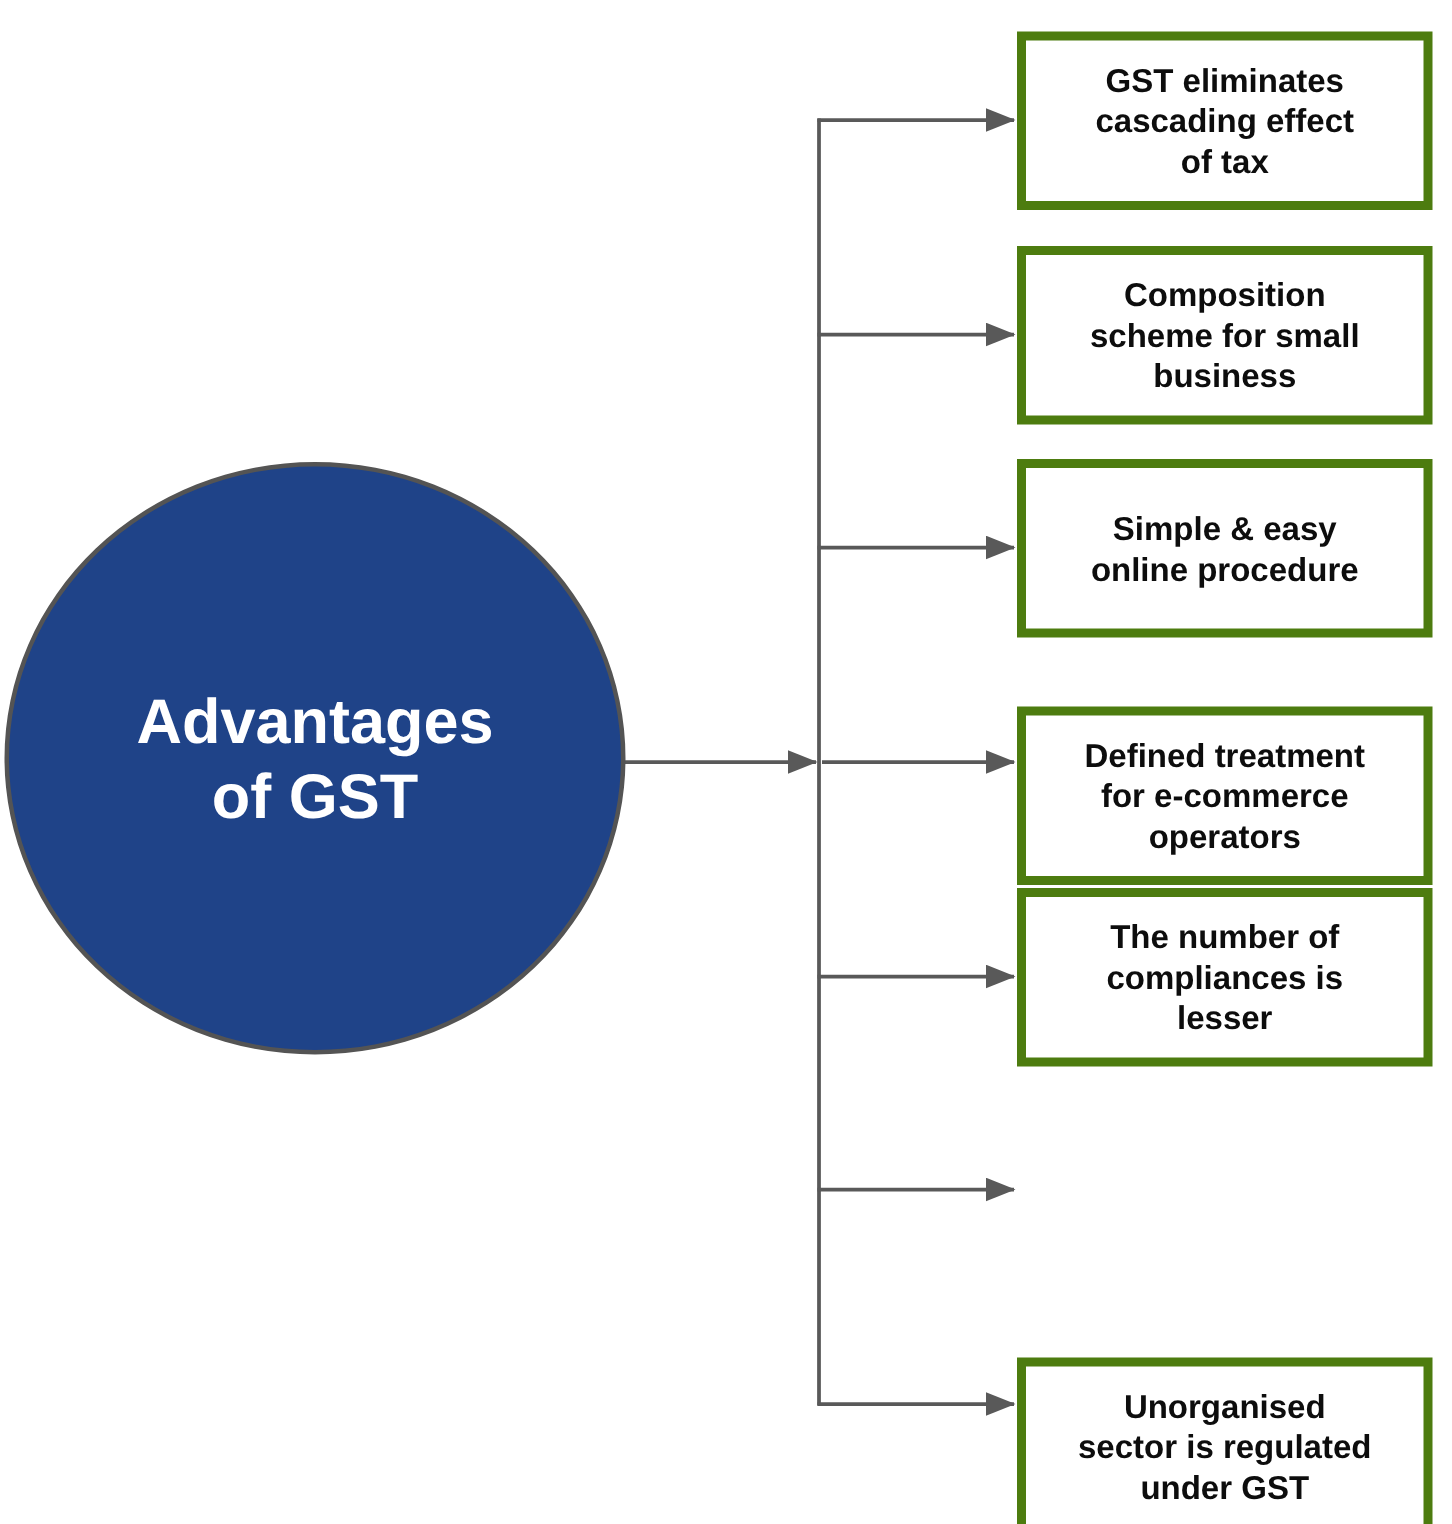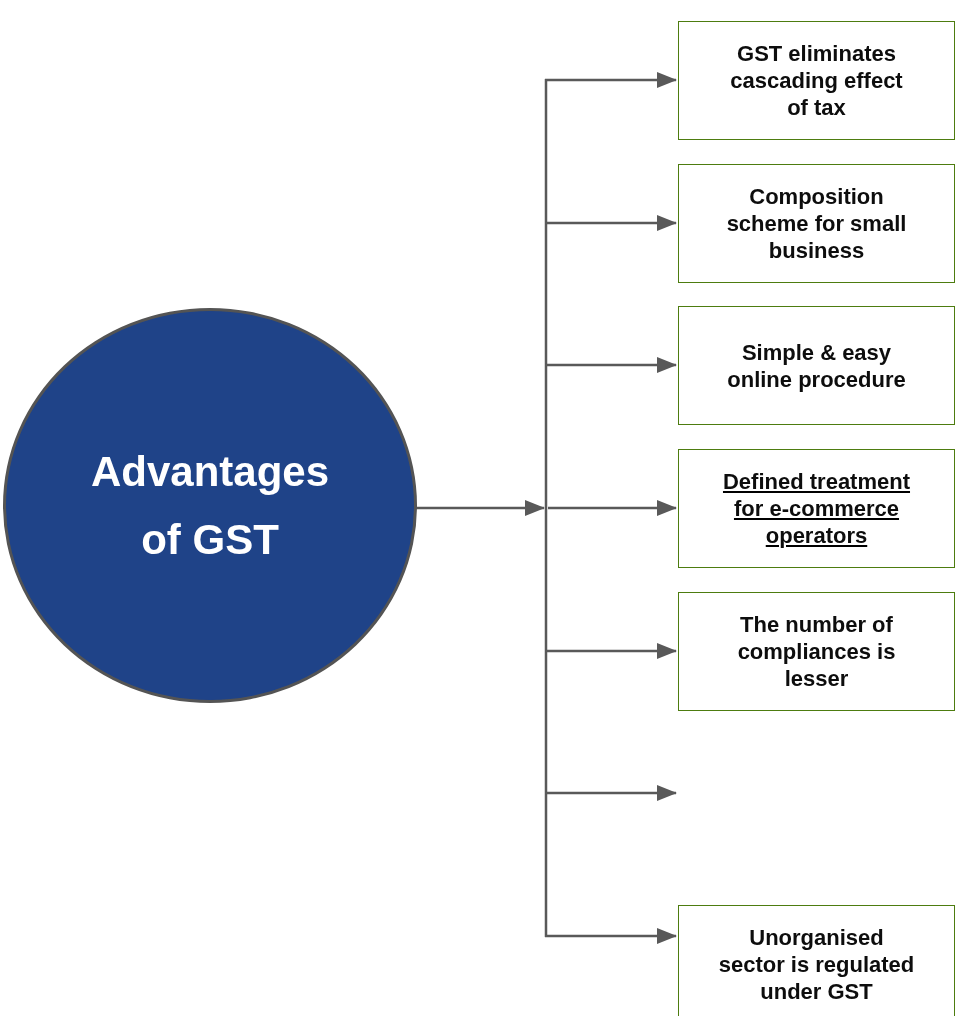--- a/index.html
+++ b/index.html
@@ -33,32 +33,32 @@
     border: 3px solid #545454;
     border-radius: 50%;
     display: flex;
     align-items: center;
     justify-content: center;
   }
   .central-node-label {
     color: #ffffff;
     font-size: 42px;
     font-weight: bold;
-    line-height: 68px;
+    line-height: 50px;
     text-align: center;
     white-space: pre-line;
   }
   .advantage-box {
     position: absolute;
     left: 678px;
     width: 277px;
     height: 119px;
     box-sizing: border-box;
     background: #ffffff;
-    border: 1px solid #4d7c0f;
+    border: 6px solid #4d7c0f;
     display: flex;
     align-items: center;
     justify-content: center;
     padding: 4px 10px;
   }
   .advantage-box-label {
     color: #0d0d0d;
     font-size: 22px;
     font-weight: bold;
     line-height: 27px;
@@ -106,21 +106,21 @@
     <span class="advantage-box-label">Composition
 scheme for small
 business</span>
   </div>
 
   <div class="advantage-box" style="top: 306px;">
     <span class="advantage-box-label">Simple &amp; easy
 online procedure</span>
   </div>
 
-  <div class="advantage-box" style="top: 449px; text-decoration: underline;">
+  <div class="advantage-box" style="top: 471px;">
     <span class="advantage-box-label">Defined treatment
 for e-commerce
 operators</span>
   </div>
 
   <div class="advantage-box" style="top: 592px; justify-content: center;">
     <span class="advantage-box-label">The number of
 compliances is
 lesser</span>
   </div>

